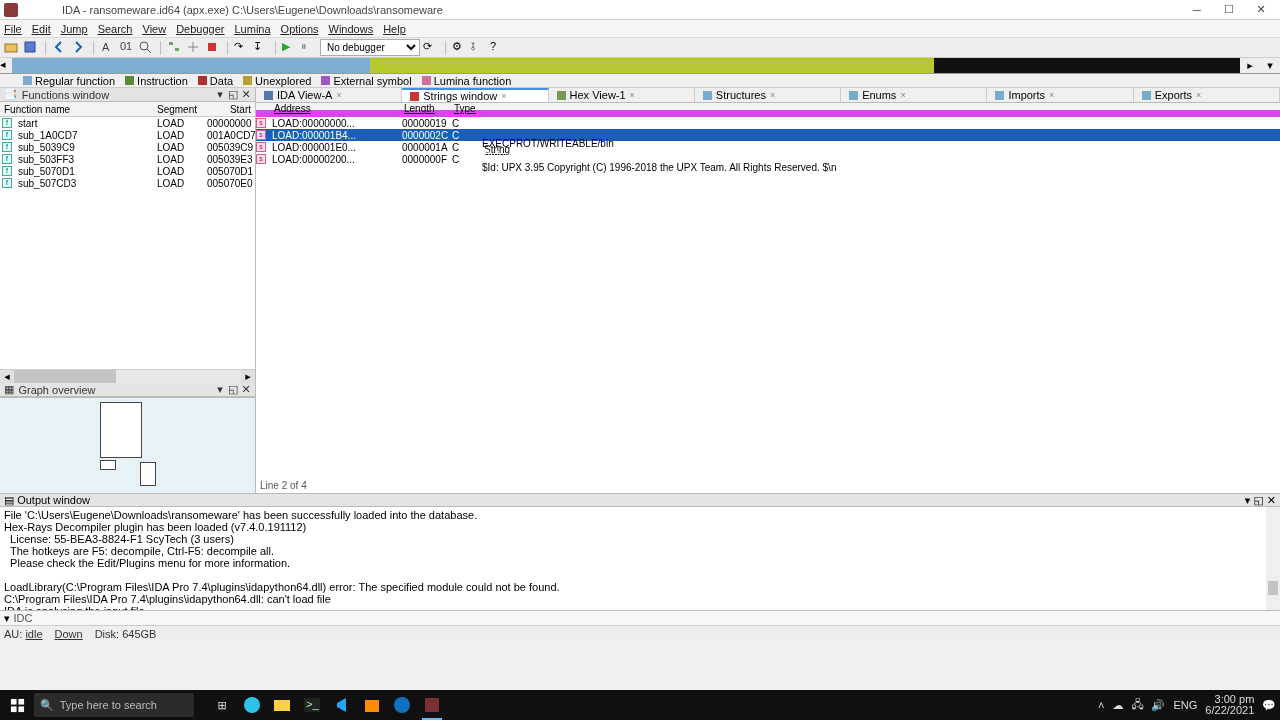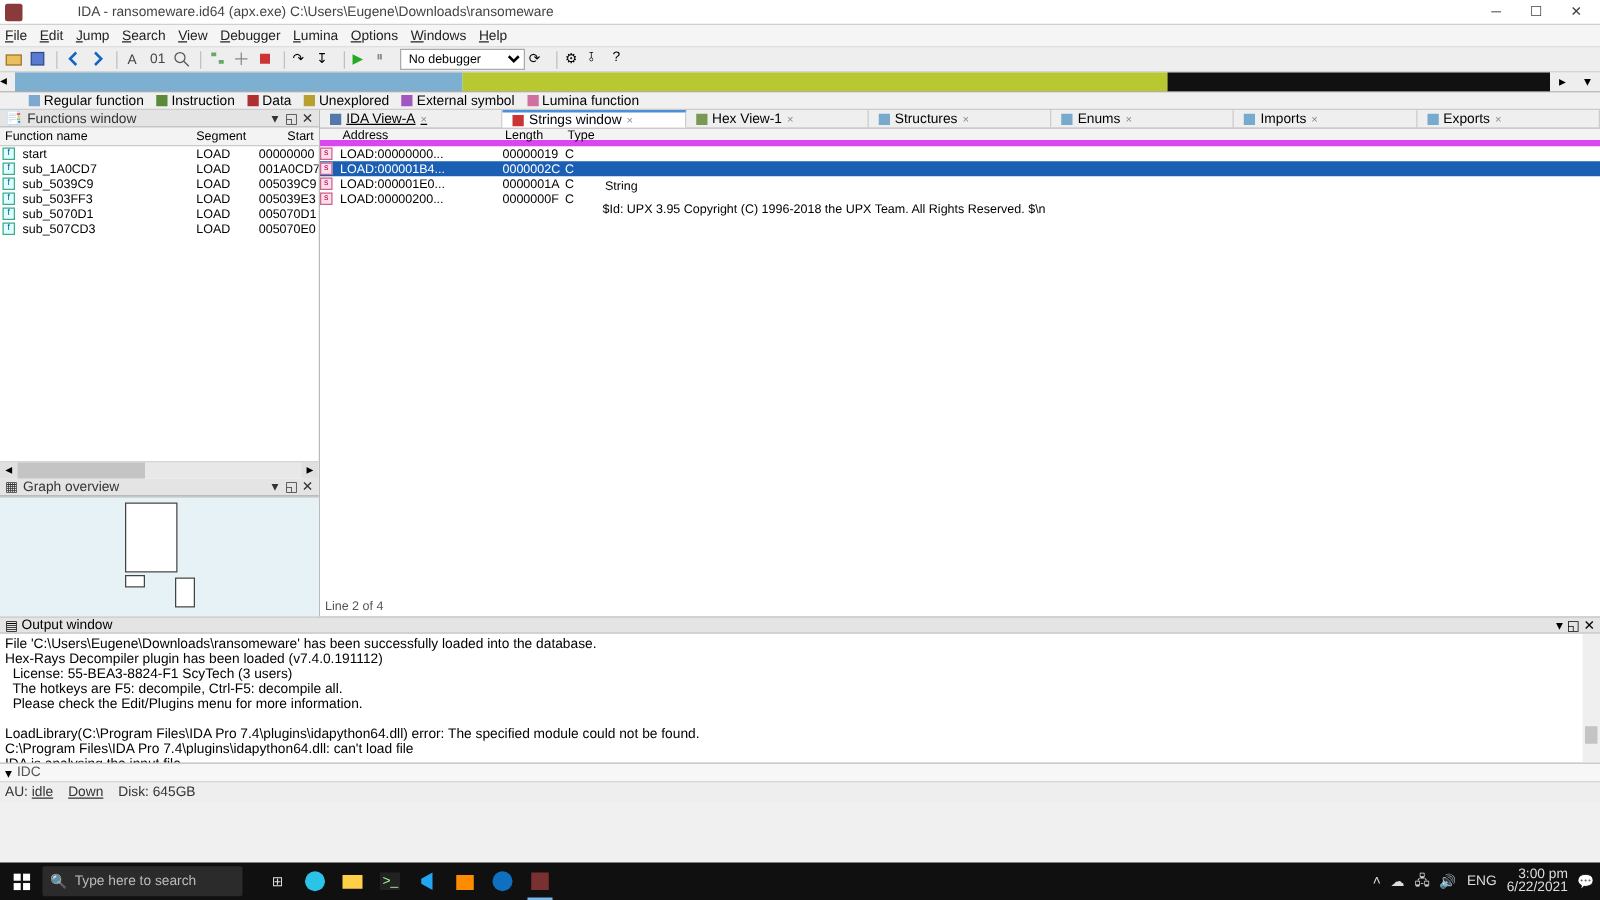--- a/index.html
+++ b/index.html
@@ -8,21 +8,21 @@
 
 .titlebar { height:20px; background:#fff; display:flex; align-items:center; padding:0 4px; border-bottom:1px solid #d0d0d0;gap:40px;}
 .titlebar .icon { width:14px; height:14px; background:#8a3a3a; border-radius:2px; margin-right:4px;}
 .titlebar .title { color:#444; flex:1;}
 .titlebar .ctrls { display:flex; gap:2px;}
 .titlebar .ctrls span { width:30px; height:16px; display:flex; justify-content:center; align-items:center; color:#444;}
 
 
 .menubar { height:18px; background:#f5f5f5; display:flex; align-items:center; padding:0 4px; gap:10px; color:#222; border-bottom:1px solid #d8d8d8;}
 .menubar span u { text-decoration:underline;}
-.menubar span { cursor:default;}
+.menubar span { cursor:default;text-decoration:underline;}
 
 
 .toolbar { height:20px; background:#eee; border-bottom:1px solid #ccc; display:flex; align-items:center; padding:0 4px; gap:3px;}
 .tb-btn { width:16px; height:16px; display:inline-block;}
 .tb-sep { width:1px; height:14px; background:#c0c0c0; margin:0 3px;}
 .tb-combo { height:17px; border:1px solid #aaa; background:#fff; font-size:10px; padding:0 2px;}
 .tb-btn svg { width:14px; height:14px;}
 
 
 .navband { height:16px; display:flex; border-bottom:1px solid #999;}
@@ -61,21 +61,21 @@
 .fn-scroll .btn{ width:14px; background:#e0e0e0; text-align:center; line-height:12px;}
 
 
 .right { flex:1; display:flex; flex-direction:column; background:#fff;}
 .view-tabs { height:15px; background:#efefef; border-bottom:1px solid #bbb; display:flex; font-size:10px;}
 .view-tabs .vt { padding:0 8px; border-right:1px solid #ccc; display:flex; align-items:center; gap:4px; position:relative;}
 .view-tabs .vt .mk { width:9px; height:9px;}
 .view-tabs .vt.active { background:#fff; border-top:2px solid #4a90d9;}
 .view-tabs .vt .x { font-size:9px; color:#888;}
 .strings { flex:1; overflow:hidden;}
-.str-head { display:flex; height:14px; background:#f3f3f3; border-bottom:5px solid #d946ef;}
+.str-head { display:flex; height:14px; background:#f3f3f3; border-bottom:7px solid #d946ef;text-decoration:underline;}
 .str-head div, .str-row div { padding:0 4px; font-size:10px; white-space:nowrap;}
 .sc-addr{width:130px;} .sc-len{width:50px;} .sc-type{width:30px;} .sc-str{flex:1;margin-top:41px;}
 .str-row { display:flex; height:12px; align-items:center;}
 .str-row .ic { width:10px; height:10px; background:#fde; border:1px solid #c68; margin-right:2px; font-size:7px; text-align:center; color:#a04;}
 .str-row.sel { background:#1a5fb4; color:#fff;}
 .line-stat { font-size:10px; color:#555; padding:2px 4px;}
 
 
 .graph { height:96px; background:#e7f2f6; border-top:1px solid #bbb; position:relative;}
 .graph .box { position:absolute; background:#fff; border:1px solid #444;}
@@ -273,21 +273,21 @@
     </div>
     <div class="graph">
       <div class="box" style="left:100px; top:4px; width:42px; height:56px;"></div>
       <div class="box" style="left:100px; top:62px; width:16px; height:10px;"></div>
       <div class="box" style="left:140px; top:64px; width:16px; height:24px;"></div>
     </div>
   </div>
 
   <div class="right">
     <div class="view-tabs" id="viewtabs">
-        <div class="vt" style="flex: 1 1 0%; text-decoration: underline;">
+        <div class="vt" style="flex: 1 1 0%;">
           <span class="mk" style="background:#57a"></span>
           <span>IDA View-A</span>
           <span class="x">×</span>
         </div>
         <div class="vt active" style="flex: 1 1 0%;">
           <span class="mk" style="background:#c33"></span>
           <span>Strings window</span>
           <span class="x">×</span>
         </div>
         <div class="vt" style="flex: 1 1 0%;">
@@ -323,20 +323,21 @@
         <div class="sc-len">Length</div>
         <div class="sc-type">Type</div>
         <div class="sc-str">String</div>
       </div>
       <div id="strbody">
           <div class="str-row">
             <span class="ic">s</span>
             <div class="sc-addr">LOAD:00000000...</div>
             <div class="sc-len">00000019</div>
             <div class="sc-type">C</div>
+            <div class="sc-str">EXECPROT/WRITEABLE/bin</div>
           </div>
           <div class="str-row sel">
             <span class="ic">s</span>
             <div class="sc-addr">LOAD:000001B4...</div>
             <div class="sc-len">0000002C</div>
             <div class="sc-type">C</div>
             <div class="sc-str">$Info: This file is search with the UPX executable packer http://upx.sf.net $\n</div>
           </div>
           <div class="str-row">
             <span class="ic">s</span>

